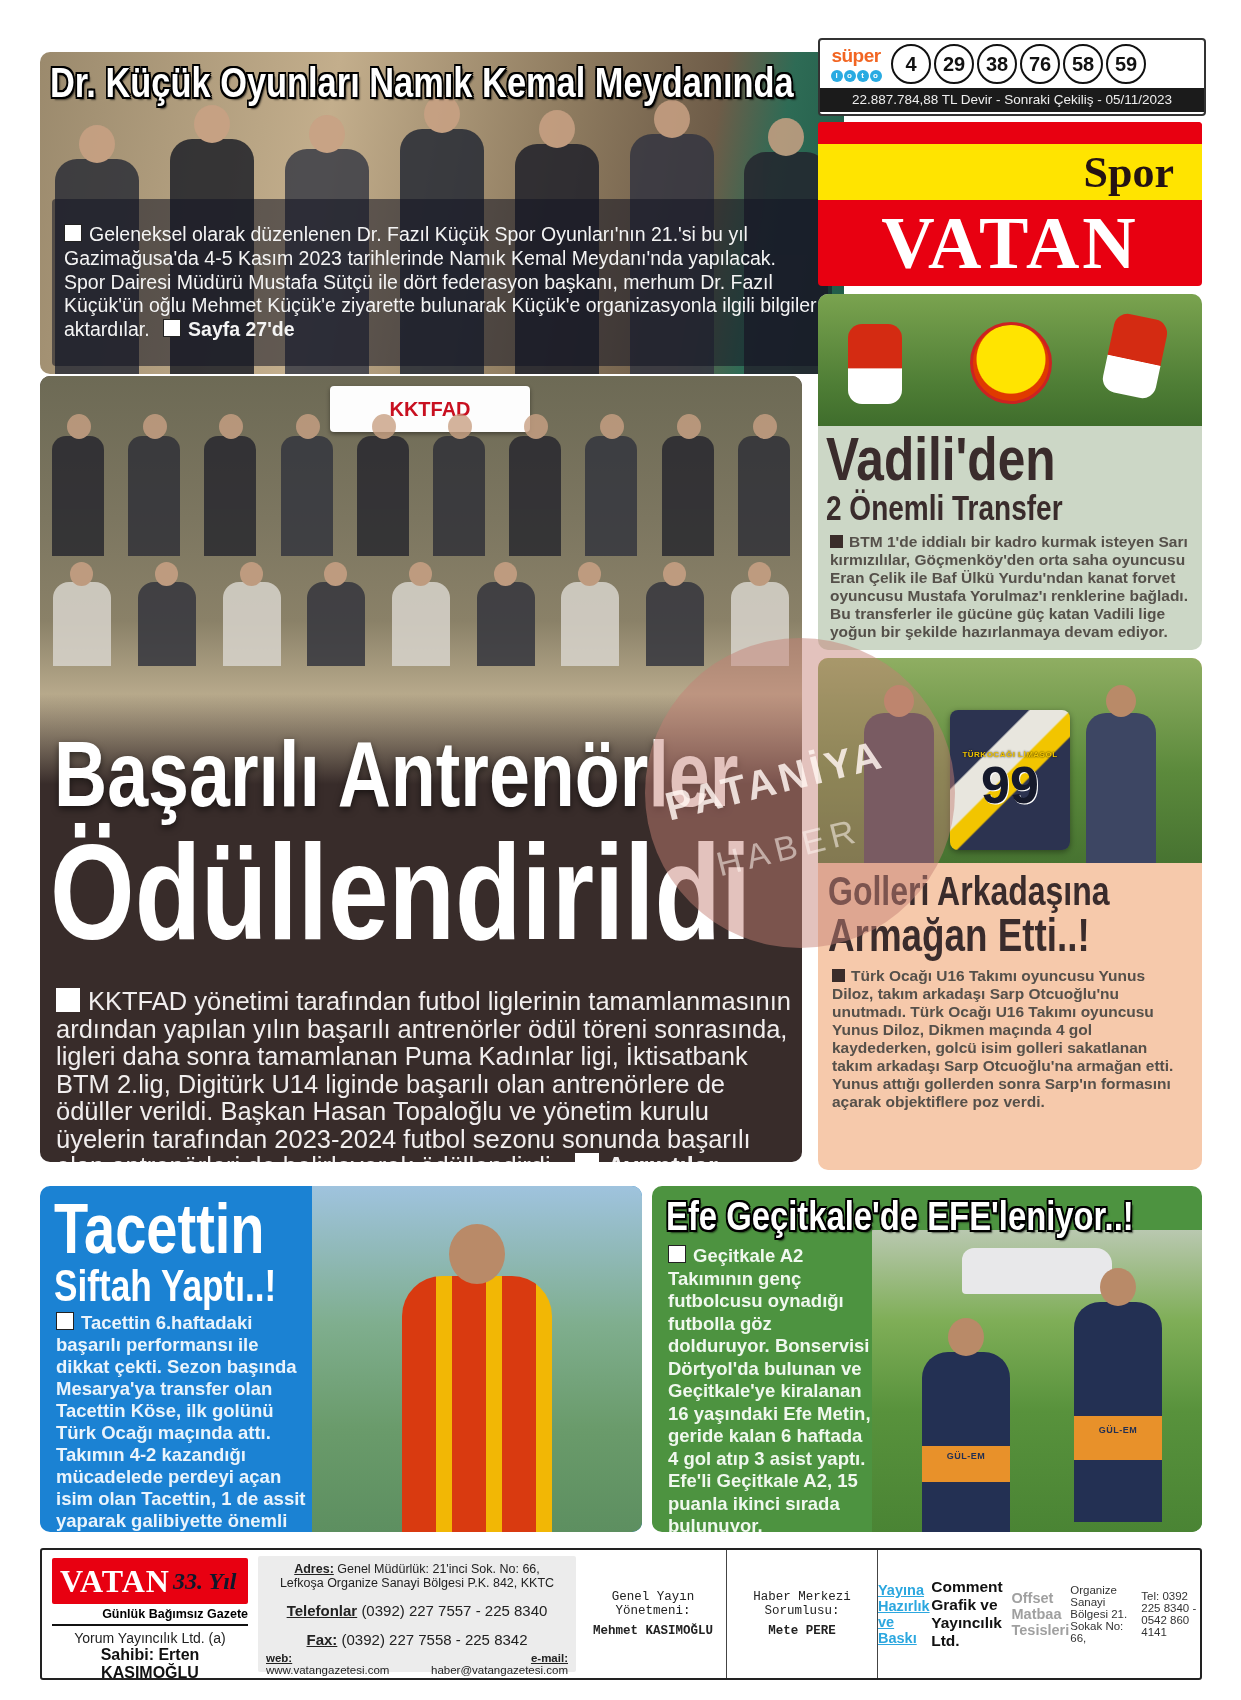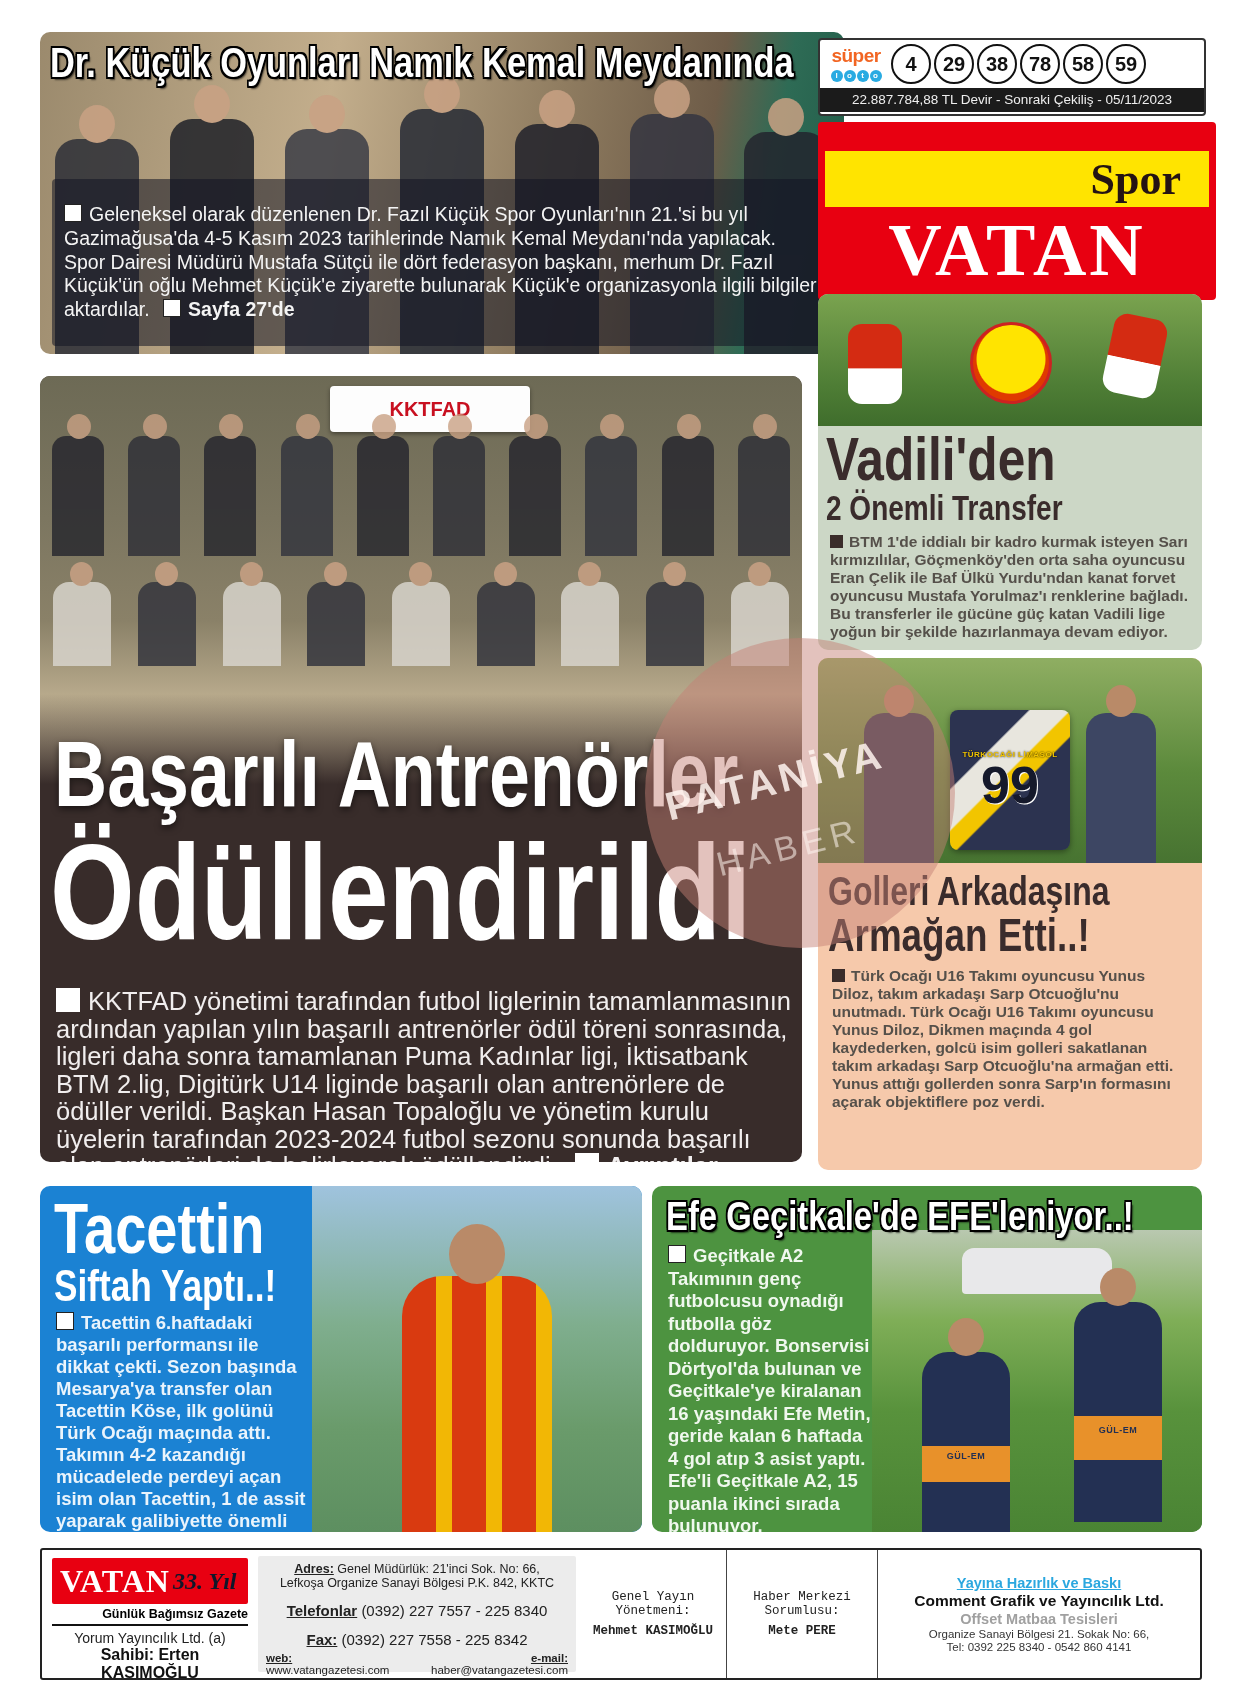--- a/index.html
+++ b/index.html
@@ -6,40 +6,40 @@
   .page{position:relative;width:1241px;height:1700px;background:#ffffff;overflow:hidden;
         font-family:"Liberation Sans", sans-serif;}
   .blk{position:absolute;overflow:hidden;border-radius:10px;}
   .cx{display:inline-block;transform:scaleX(.8);transform-origin:0 50%;white-space:nowrap;}
   .outline{color:#fff;text-shadow:2px 0 0 #000,-2px 0 0 #000,0 2px 0 #000,0 -2px 0 #000,
            2px 2px 0 #000,-2px -2px 0 #000,2px -2px 0 #000,-2px 2px 0 #000,3px 3px 2px rgba(0,0,0,.6);}
   .sqw{display:inline-block;width:16px;height:16px;background:#fff;border:1px solid #222;
        margin-right:7px;vertical-align:-1px;}
   .sqd{display:inline-block;width:13px;height:13px;background:#3a2c2a;margin-right:6px;vertical-align:-1px;}
   
-  .topstory{left:40px;top:32px;width:804px;height:322px;background:linear-gradient(100deg,#9b8a6d,#c3ae8c 35%,#8f7c60 62%,#6e5c48 80%,#2e6b55 88%,#1f5a47 100%);}
+  .topstory{left:40px;top:52px;width:804px;height:322px;background:linear-gradient(100deg,#9b8a6d,#c3ae8c 35%,#8f7c60 62%,#6e5c48 80%,#2e6b55 88%,#1f5a47 100%);}
   .silh{position:absolute;bottom:0;display:flex;align-items:flex-end;width:100%;justify-content:space-around;}
   .man{position:relative;width:84px;height:215px;background:#2d2f38;border-radius:22px 22px 0 0;opacity:.85;}
   .man:before{content:"";position:absolute;top:-34px;left:24px;width:36px;height:38px;border-radius:50%;background:#c9a184;}
   .topstory h1{position:absolute;top:6px;left:10px;margin:0;font-size:43px;letter-spacing:0;}
   .capbox{position:absolute;left:12px;right:12px;bottom:8px;background:rgba(18,20,34,.55);
           color:#f4f4f4;font-size:19.5px;line-height:1.22;padding:24px 12px;border-radius:4px;}
   
   .lotto{left:818px;top:38px;width:384px;height:74px;background:#fff;border:2px solid #333;border-radius:4px;}
   .lottorow{display:flex;align-items:center;height:46px;padding:1px 4px;}
   .lbrand{width:64px;text-align:center;line-height:1;}
   .lbrand .sup{color:#f26522;font-weight:bold;font-size:19px;letter-spacing:-.5px;}
   .lbrand .bub{display:inline-block;width:12px;height:12px;border-radius:50%;background:#29abe2;color:#fff;
                font-size:8px;font-weight:bold;line-height:12px;margin:0 .5px;text-align:center;}
   .ball{width:40px;height:40px;border-radius:50%;background:#fff;border:2.5px solid #111;
         display:flex;align-items:center;justify-content:center;font-size:20px;font-weight:bold;color:#111;
         margin-left:3px;box-sizing:border-box;}
   .lottoinfo{background:#1b1b1b;color:#eee;font-size:13.5px;height:24px;line-height:24px;text-align:center;}
   
-  .masthead{left:818px;top:122px;width:384px;height:164px;background:#e80011;border-radius:4px;padding:7px;}
+  .masthead{left:818px;top:122px;width:384px;height:164px;background:#e80011;border-radius:4px;padding:0;}
   .mh-top{height:22px;background:#e80011;}
   .mh-yellow{height:56px;background:#ffe400;display:flex;align-items:center;justify-content:flex-end;padding-right:28px;}
   .mh-yellow span{font-family:"Liberation Serif", serif;font-weight:bold;font-size:44px;color:#241313;}
   .mh-red{height:86px;display:flex;align-items:center;justify-content:center;}
   .mh-red span{font-family:"Liberation Serif", serif;font-weight:bold;font-size:74px;color:#fff;letter-spacing:3px;}
   
   .vadili{left:818px;top:294px;width:384px;height:356px;background:#ccd7c6;}
   .vphoto{position:relative;height:132px;background:linear-gradient(180deg,#7aa34f,#4e7d35 70%,#3f6d2c);}
   .vlogo{position:absolute;left:152px;top:28px;width:76px;height:76px;border-radius:50%;
          background:radial-gradient(circle at 50% 45%,#ffe400 60%,#e03a00 62%);border:3px solid #c22;}
@@ -118,21 +118,21 @@
   .fcomp{text-align:center;font-size:14px;margin-top:4px;color:#222;}
   .fown{text-align:center;font-size:16px;font-weight:bold;color:#111;}
   .fc2{width:318px;background:#ececec;margin:6px 4px;padding:6px 8px;box-sizing:border-box;
        font-size:12.5px;color:#222;text-align:center;border-radius:2px;}
   .fc2 .lbl{font-weight:bold;text-decoration:underline;}
   .fc2 .big{font-size:15px;margin-top:12px;}
   .fwebrow{display:flex;justify-content:space-between;text-align:left;margin-top:4px;font-size:11.5px;}
   .fc3,.fc4{width:146px;display:flex;flex-direction:column;align-items:center;justify-content:center;
             font-size:12.5px;color:#222;text-align:center;gap:6px;box-sizing:border-box;font-family:Liberation Mono, monospace;}
   .fc4{border-left:1.5px solid #444;border-right:1.5px solid #444;width:152px;}
-  .fc5{flex:1;display:flex;flex-direction:column;align-items:center;justify-content:center;gap:1px;box-sizing:border-box;}
+  .fc5{flex:1;display:flex;flex-direction:row;align-items:center;justify-content:center;gap:1px;box-sizing:border-box;}
   .fprint1{color:#2ba7df;font-weight:bold;font-size:14.5px;text-decoration:underline;}
   .fprint2{font-weight:bold;font-size:15.5px;color:#111;}
   .fprint3{font-weight:bold;font-size:14.5px;color:#a0a0a0;}
   .fprint4,.fprint5{font-size:11.5px;color:#333;}
 </style>
 </head>
 <body>
 
 <div class="page">
 
@@ -157,21 +157,21 @@
     <div class="lottorow">
       <div class="lbrand">
         <div class="sup">süper</div>
         <div>
           <span class="bub">l</span><span class="bub">o</span><span class="bub">t</span><span class="bub">o</span>
         </div>
       </div>
       <div class="ball">4</div>
       <div class="ball">29</div>
       <div class="ball">38</div>
-      <div class="ball">78</div>
+      <div class="ball">76</div>
       <div class="ball">58</div>
       <div class="ball">59</div>
     </div>
     <div class="lottoinfo">22.887.784,88 TL Devir - Sonraki Çekiliş - 05/11/2023</div>
   </div>
 
   <div class="blk masthead">
     <div class="mh-top"></div>
     <div class="mh-yellow">
         <span>Spor</span>

